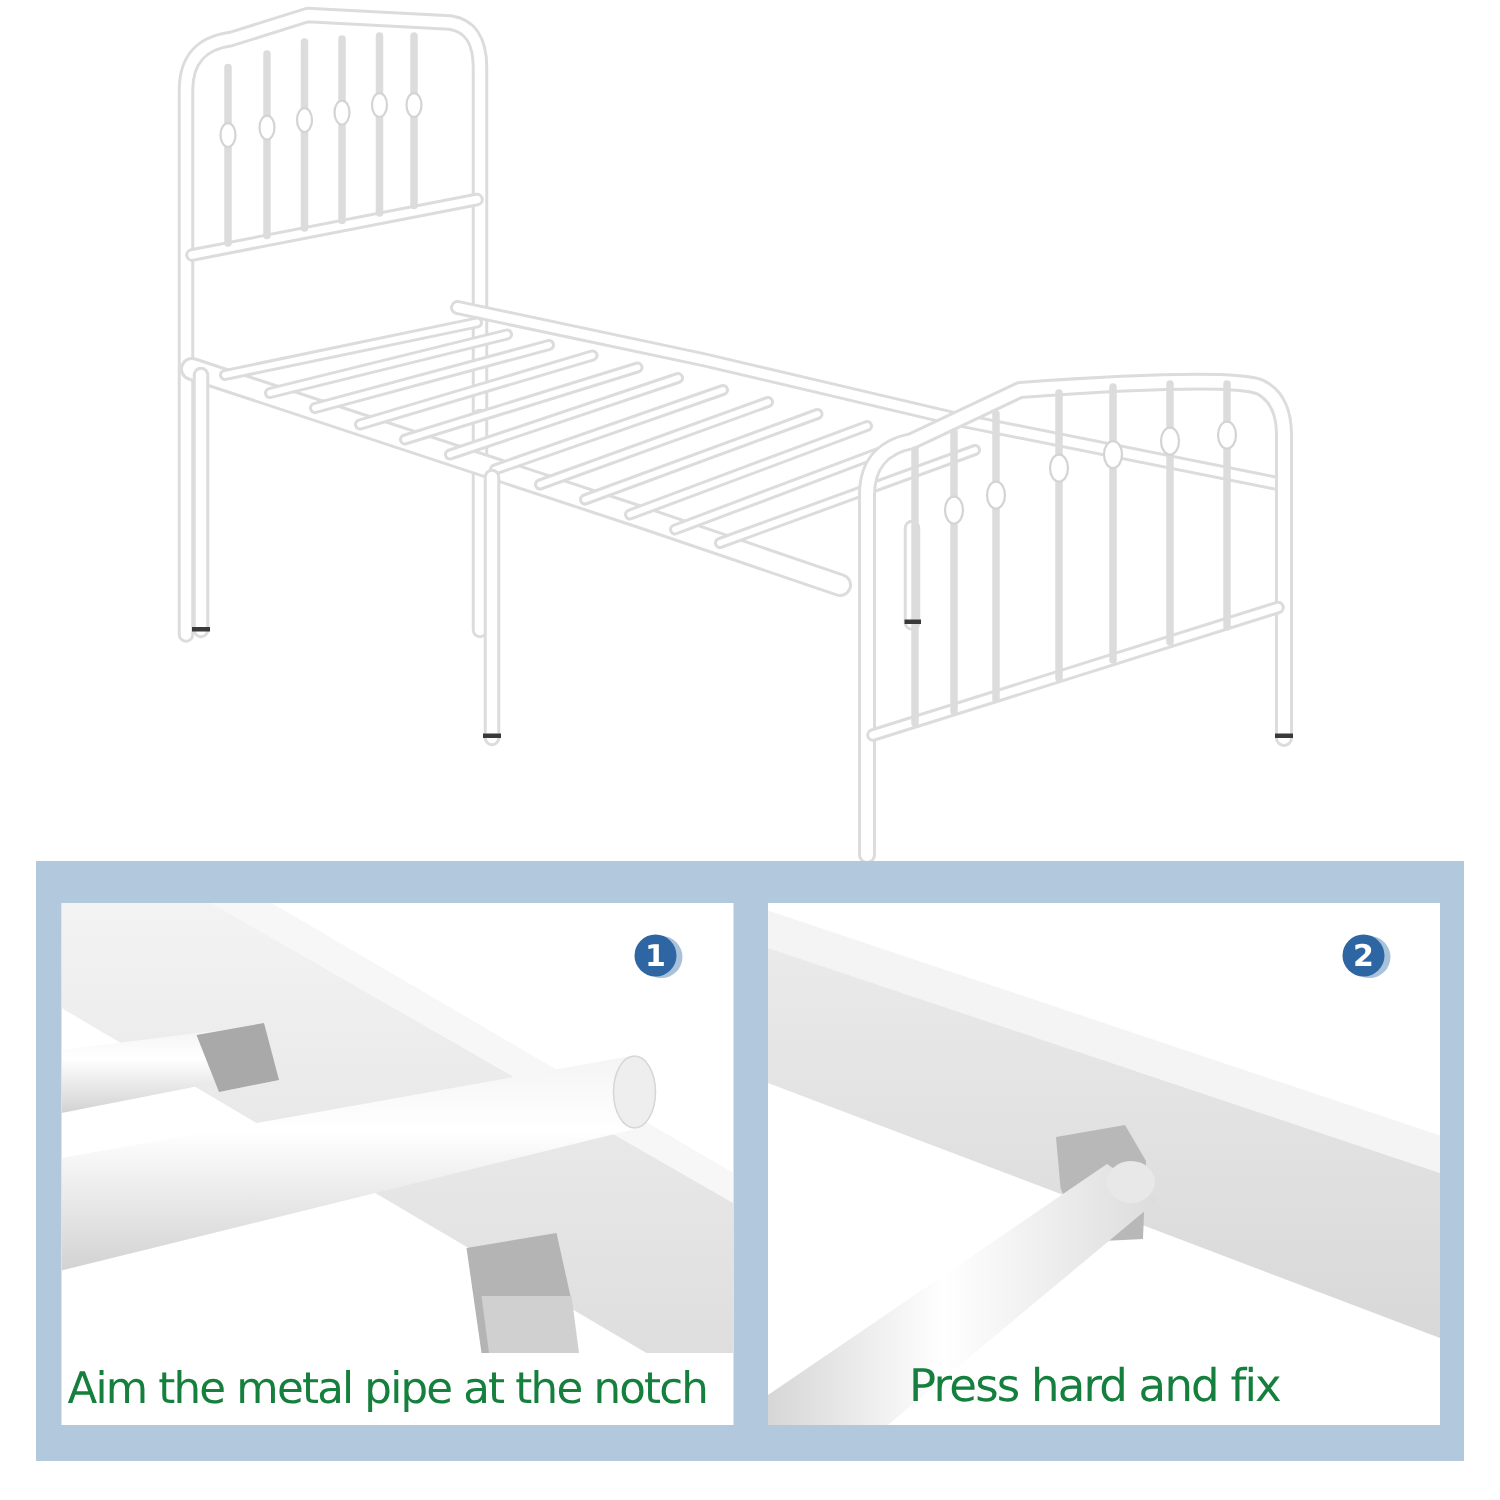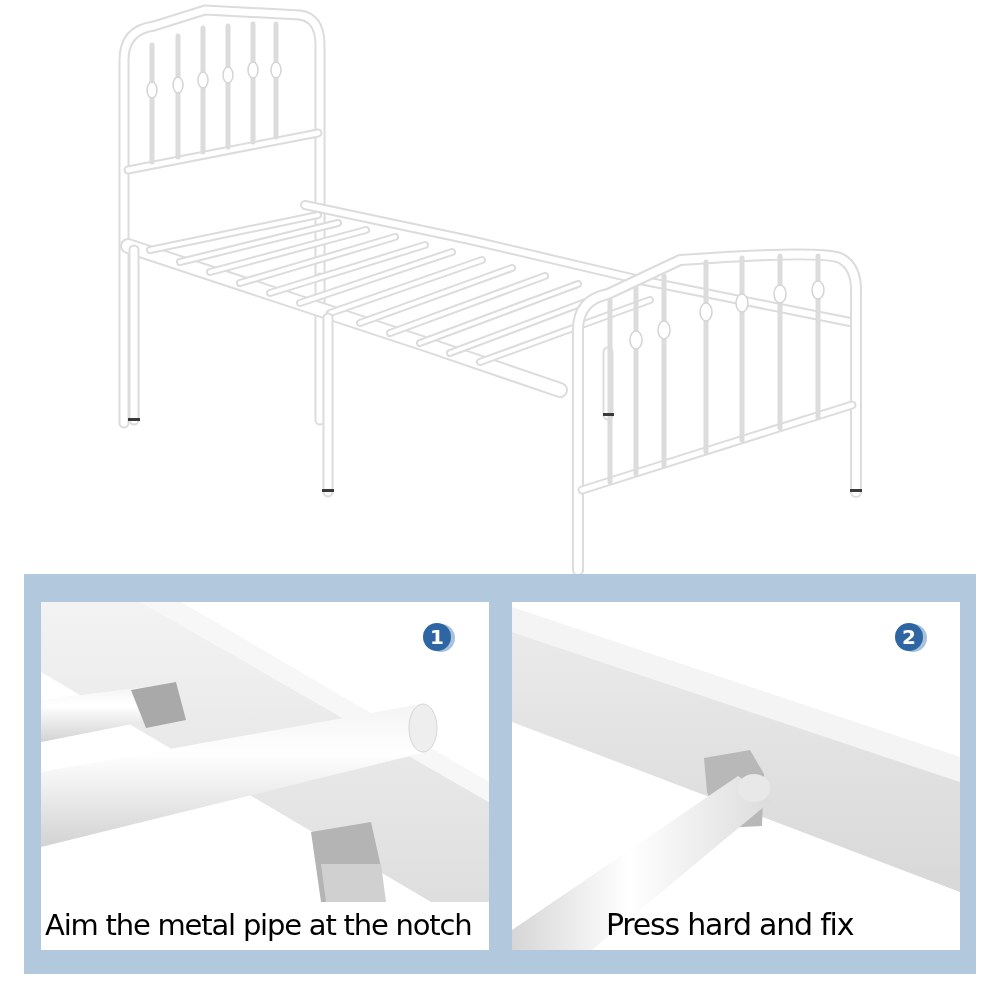--- a/index.html
+++ b/index.html
@@ -6,21 +6,21 @@
     body { width: 1000px; height: 1000px; position: relative; overflow: hidden; font-family: "DejaVu Sans", sans-serif; }
     .hero { position: absolute; left: 0; top: 0; width: 1000px; height: 575px; }
     .frame { position: absolute; left: 24px; top: 574px; width: 952px; height: 400px; background: #b2c8dd; }
     .panel { position: absolute; top: 28px; width: 448px; height: 348px; background: #ffffff; overflow: hidden; }
     .panel.left { left: 17px; }
     .panel.right { left: 488px; }
     .panel svg.scene { position: absolute; left: 0; top: 0; }
     .badge { position: absolute; top: 21px; width: 30px; height: 30px; }
     .badge .shadow { position: absolute; left: 4px; top: 1px; width: 28px; height: 28px; border-radius: 50%; background: #a9c2dc; }
     .badge .disc { position: absolute; left: 0; top: 0; width: 28px; height: 28px; border-radius: 50%; background: #2d66a2; color: #ffffff; font-weight: bold; font-size: 20px; line-height: 28px; text-align: center; font-family: "DejaVu Sans", sans-serif; }
-    .caption { position: absolute; left: 0; bottom: 8px; width: 100%; color: #000000; font-family: "DejaVu Sans", sans-serif; font-size: 30px; letter-spacing: -1.2px; white-space: nowrap; }
+    .caption { position: absolute; left: 0; bottom: 8px; width: 100%; color: #15803d; font-family: "DejaVu Sans", sans-serif; font-size: 30px; letter-spacing: -1.2px; white-space: nowrap; }
     .panel.left .caption { text-align: left; padding-left: 4px; font-size: 29px; }
     .panel.right .caption { text-align: left; padding-left: 94px; }
   </style>
 </head>
 <body>
 
 <div class="hero">
   <svg width="1000" height="575" viewBox="0 0 1000 575">
     <defs>
       <linearGradient id="tube" x1="0" y1="0" x2="1" y2="0">

